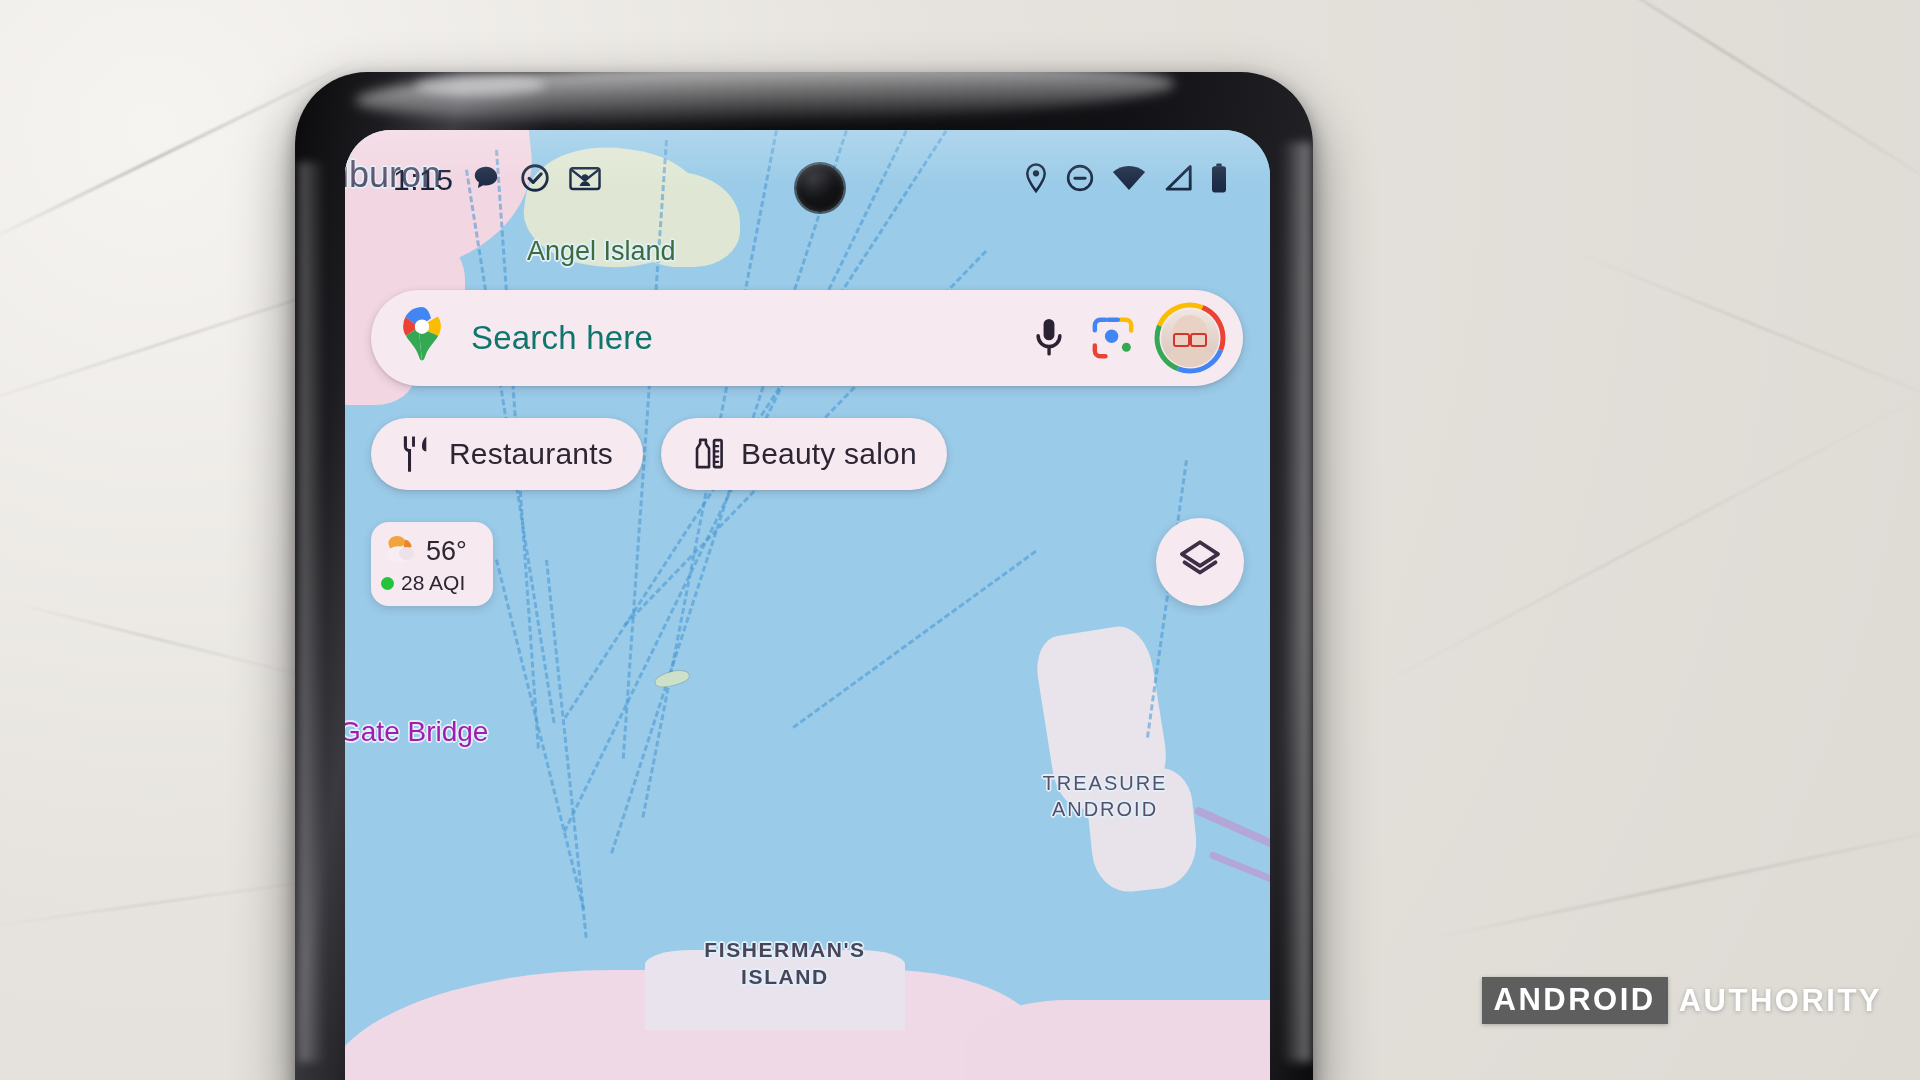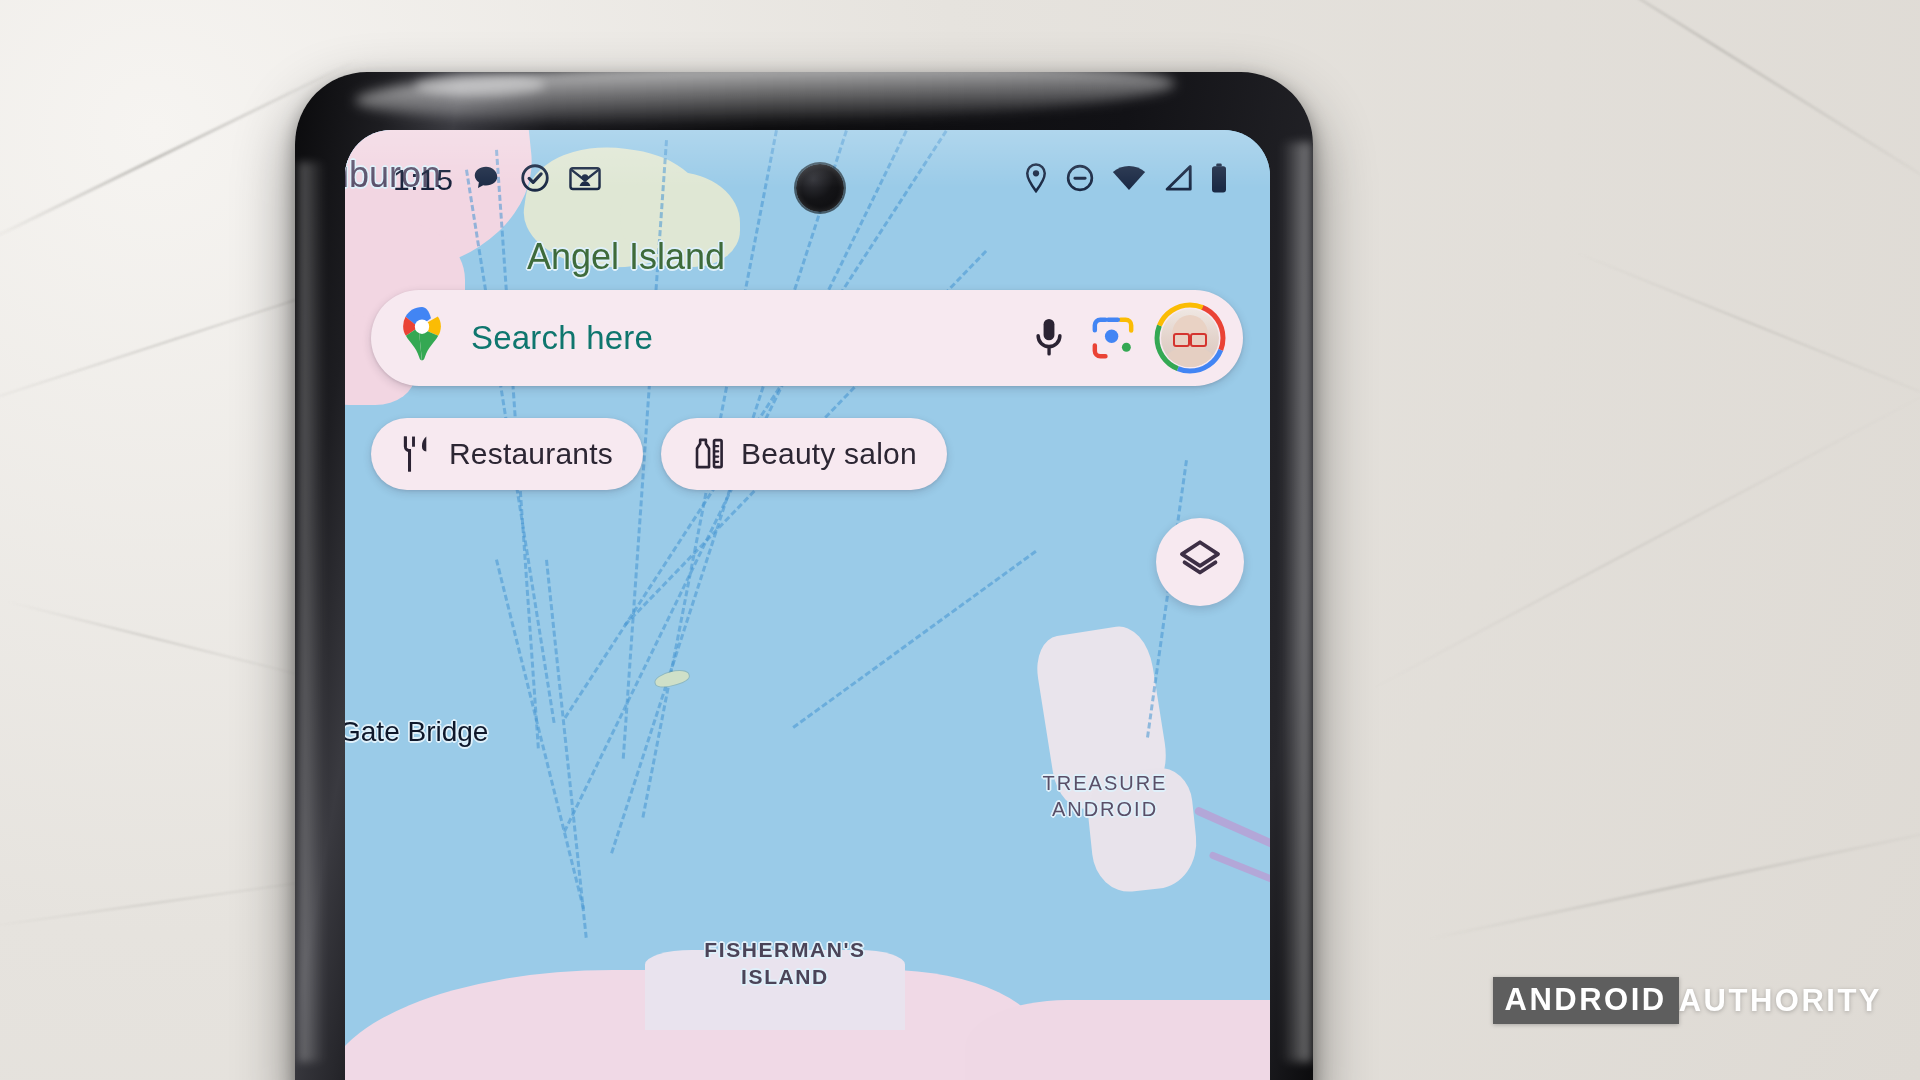--- a/index.html
+++ b/index.html
@@ -153,22 +153,22 @@
   .maplabel {
     position:absolute;
     color:#4b4458;
     text-shadow:
       -1.6px 0 #dff0fa, 1.6px 0 #dff0fa, 0 -1.6px #dff0fa, 0 1.6px #dff0fa,
       -1.2px -1.2px #dff0fa, 1.2px 1.2px #dff0fa, -1.2px 1.2px #dff0fa, 1.2px -1.2px #dff0fa;
     white-space:nowrap;
     pointer-events:none;
   }
   .maplabel.tiburon { left:-4px; top:24px; font-size:36px; color:#59506a; }
-  .maplabel.angel   { left:182px; top:106px; font-size:36px; color:#3e6b3b; }
-  .maplabel.gate    { left:-6px; top:586px; font-size:28px; color:#0f172a; }
+  .maplabel.angel   { left:182px; top:106px; font-size:27px; color:#3e6b3b; }
+  .maplabel.gate    { left:-6px; top:586px; font-size:28px; color:#a21caf; }
   .maplabel.treasure {
     left:670px; top:640px; font-size:20px; letter-spacing:2px;
     color:#5a4f68; text-align:center; line-height:1.32; white-space:normal; width:180px;
   }
   .maplabel.wharf {
     left:330px; top:806px; font-size:21px; letter-spacing:1.6px; font-weight:bold;
     color:#4b4458; text-align:center; line-height:1.3; white-space:normal; width:220px;
   }
 
   
@@ -303,20 +303,21 @@
     z-index:40;
     filter:drop-shadow(0 1px 2px rgba(0,0,0,.25));
   }
   .wm-a {
     background:#5e5e5e; color:#ffffff;
     font-size:31px; font-weight:bold; letter-spacing:2.5px;
     padding:5px 12px 6px 12px;
   }
   .wm-b {
     color:#ffffff; font-size:31px; font-weight:bold; letter-spacing:2.5px;
+    padding-left:11px;
   }
 
   
   .glass-glare {
     position:absolute; left:0; top:0; width:100%; height:58px;
     background:linear-gradient(180deg,rgba(255,255,255,.22),rgba(255,255,255,0));
     pointer-events:none; z-index:30;
   }
 </style>
 </head>
@@ -510,20 +511,37 @@
           <svg width="34" height="36" viewBox="0 0 26 26">
             <path d="M7 2.2h4.4v3l2.4 3.6V23H4.6V8.8L7 5.2z" fill="none" stroke="#2b2333" stroke-width="2" stroke-linejoin="round"></path>
             <rect x="17.6" y="2.4" width="5.8" height="20.6" rx="1" fill="none" stroke="#2b2333" stroke-width="2"></rect>
             <path d="M17.6 7h3.2M17.6 11h3.2M17.6 15h3.2M17.6 19h3.2" stroke="#2b2333" stroke-width="1.7" stroke-linecap="round"></path>
           </svg>
         </span>
         <span class="chip-label">Beauty salon</span>
       </div>
     </div>
 
+    <div id="weather">
+      <div class="w-row">
+        <span>
+          <svg width="38" height="32" viewBox="0 0 30 26">
+            <path d="M12.6 2.4c4 0 7 2.6 7.7 6.2l-10.6 6C7.2 13 5.6 10.8 5.6 8.2c0-3.2 3-5.8 7-5.8z" fill="#f2a33c"></path>
+            <path d="M19.3 5.2c2.8.8 4.8 3 5.2 5.8l-7.3 4.3z" fill="#e8862a"></path>
+            <ellipse cx="13.6" cy="17.4" rx="9.4" ry="6.6" fill="#f6eef2"></ellipse>
+            <ellipse cx="20.4" cy="16.6" rx="6.2" ry="5.2" fill="#ede2ea"></ellipse>
+          </svg>
+        </span>
+        <span class="w-temp">56°</span>
+      </div>
+      <div class="w-row">
+        <span class="aqi-dot"></span>
+        <span class="w-aqi">28 AQI</span>
+      </div>
+    </div>
 
     <div id="layers-fab">
       <span>
         <svg width="46" height="46" viewBox="0 0 28 28">
           <path d="M14 3.2 25 10.4 14 17.6 3 10.4z" fill="none" stroke="#3d2f45" stroke-width="2.3" stroke-linejoin="round"></path>
           <path d="M4.6 15.4 14 21.6l9.4-6.2" fill="none" stroke="#3d2f45" stroke-width="2.3" stroke-linejoin="round" stroke-linecap="round"></path>
         </svg>
       </span>
     </div>
 

